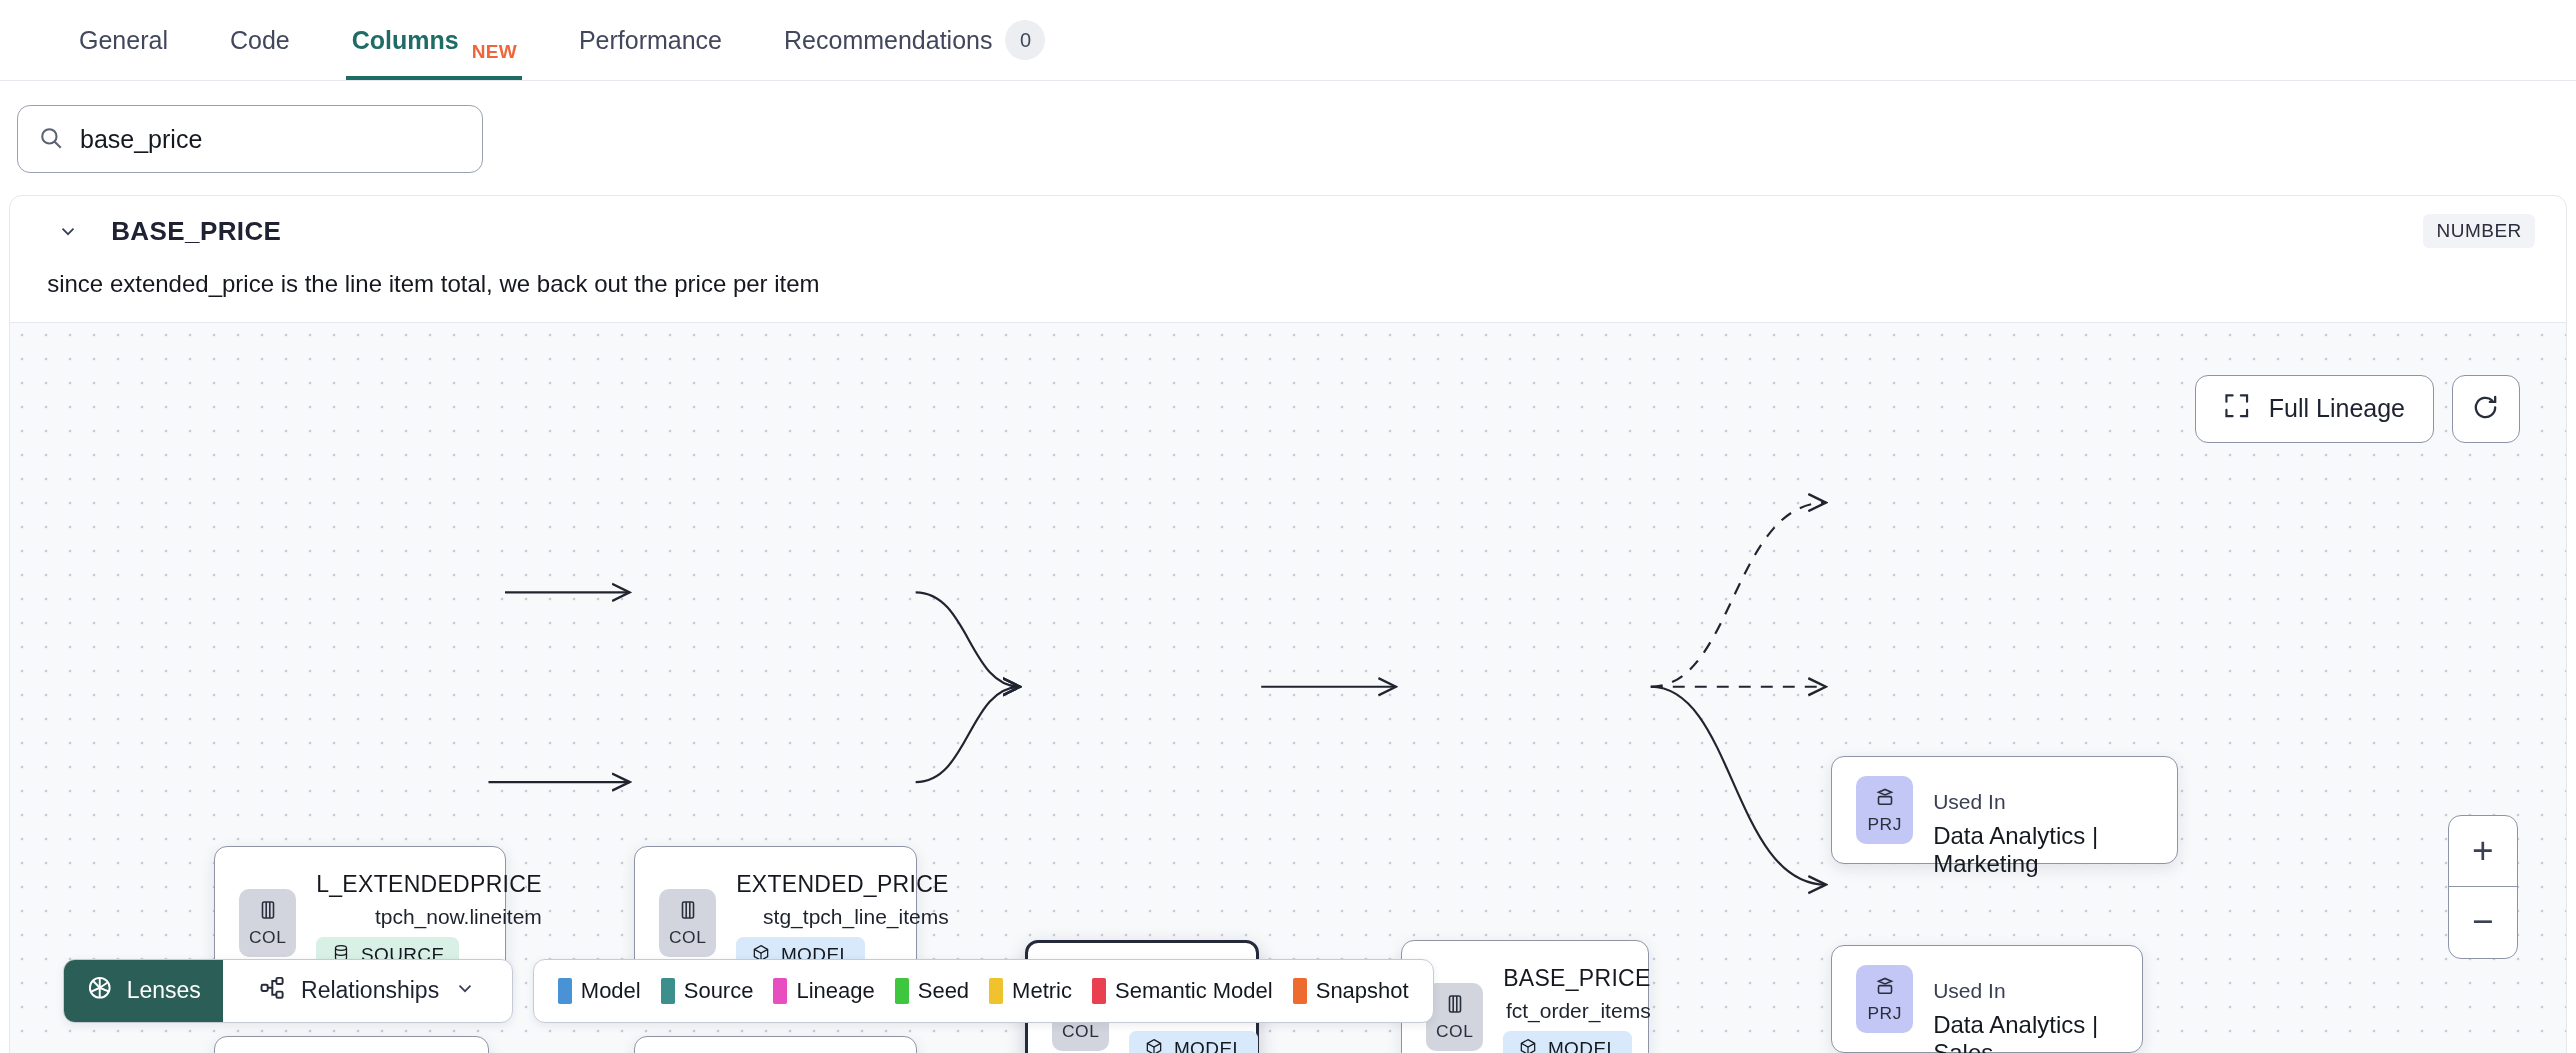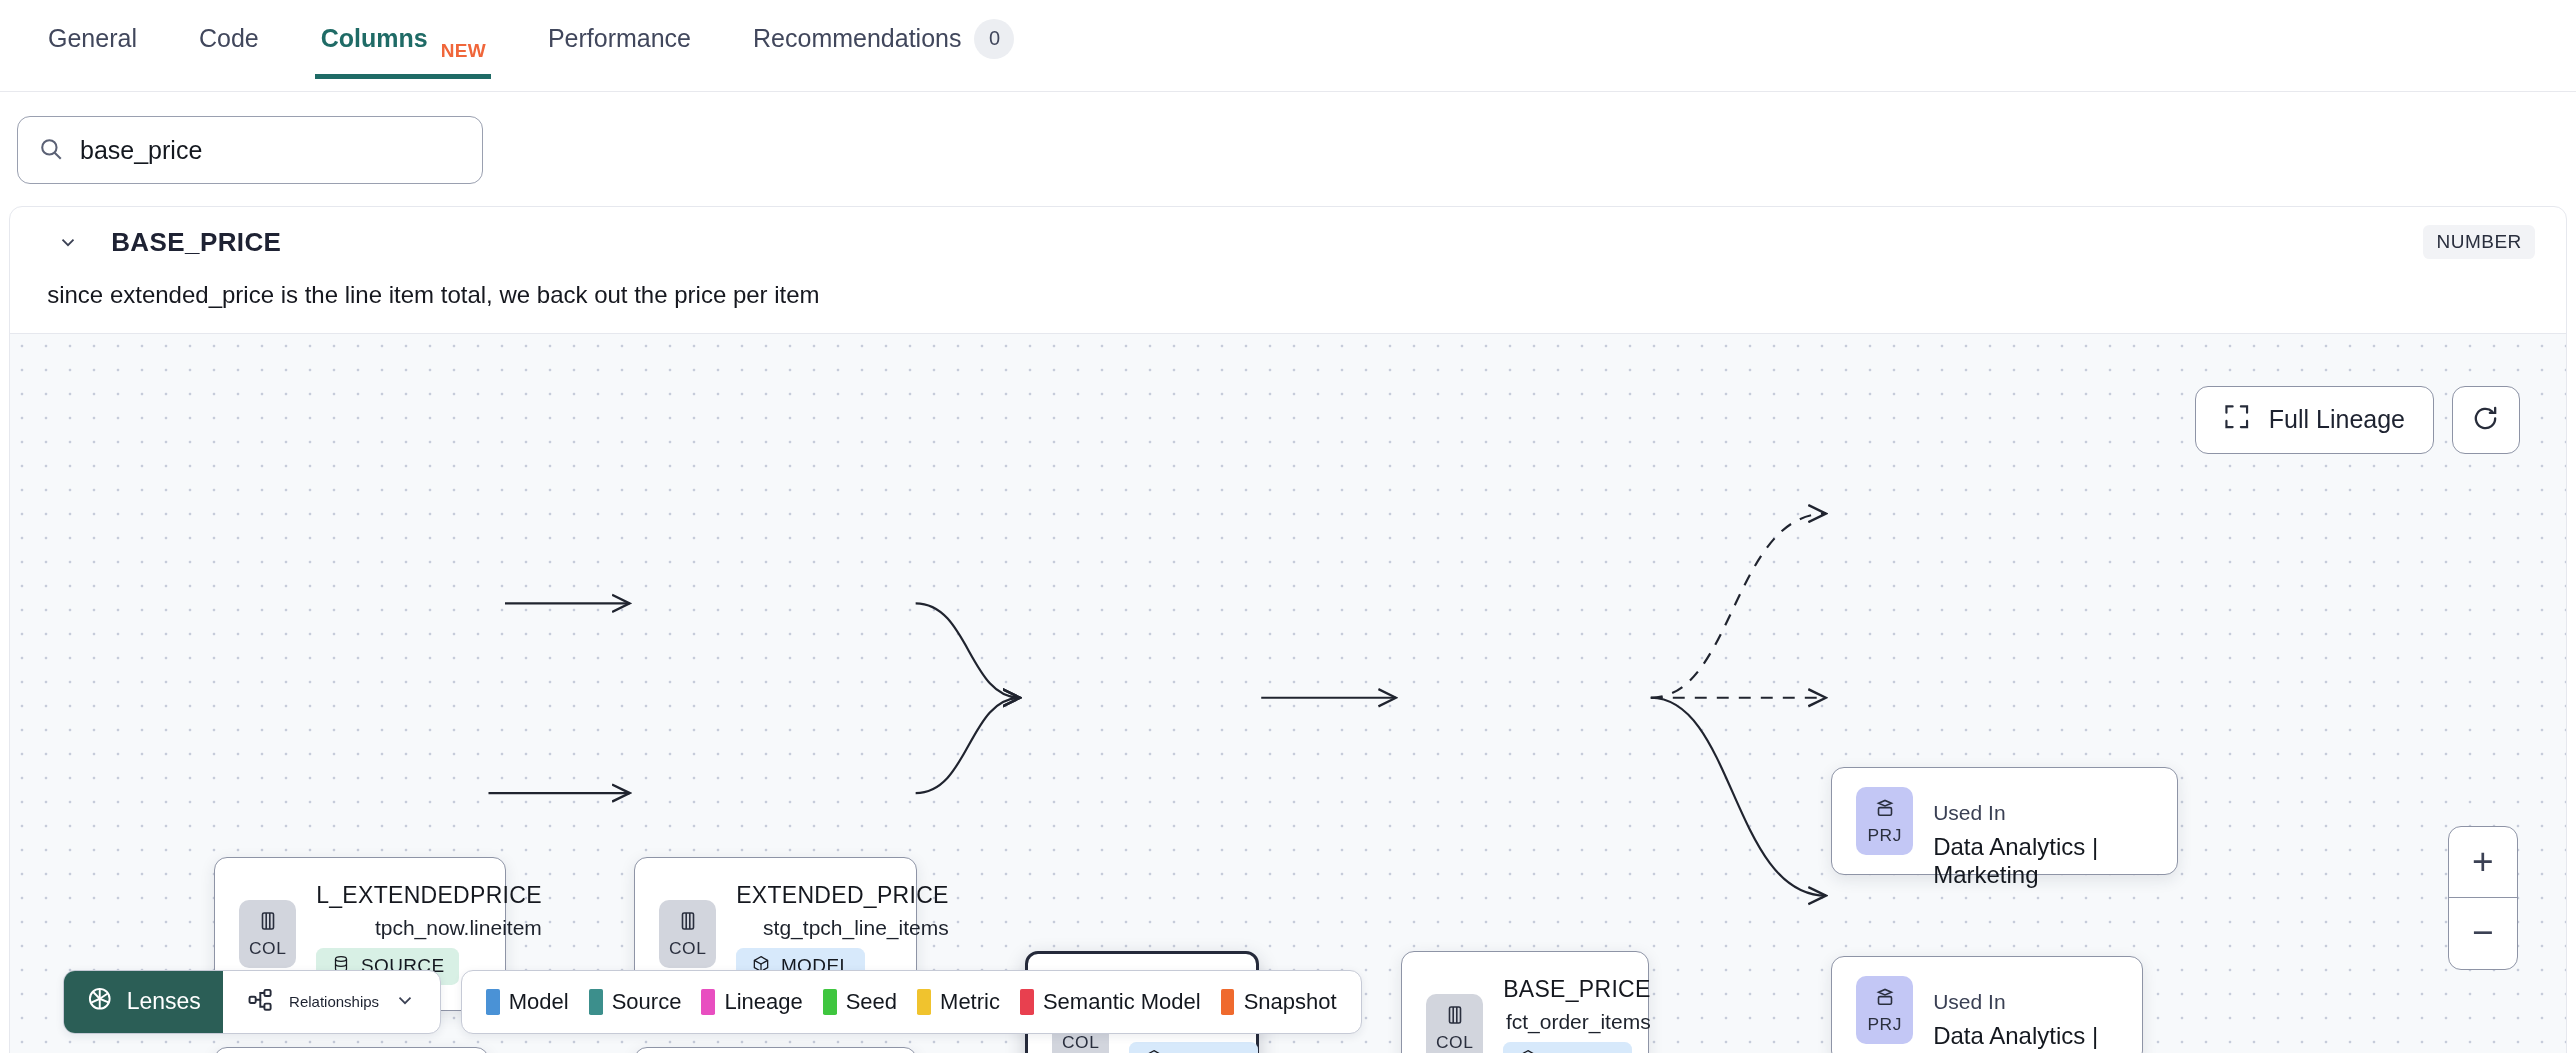--- a/index.html
+++ b/index.html
@@ -7,24 +7,24 @@
     width: 2576px; height: 1053px;
     background: #ffffff;
     font-family: "Liberation Sans", sans-serif;
     color: #1e2233;
     overflow: hidden;
   }
 
   
   .tabbar {
     position: relative;
-    height: 92px;
+    height: 81px;
     display: flex;
-    align-items: flex-start;
-    padding-left: 48px;
+    align-items: center;
+    padding-left: 79px;
     border-bottom: 1.8px solid #e8e9ee;
   }
   .tab {
     position: relative;
     height: 77px;
     display: flex;
     align-items: center;
     gap: 13px;
     margin-right: 62px;
     font-size: 25px;
@@ -222,22 +222,22 @@
   .seg-lenses {
     background: #2b5e56;
     color: #fff;
     display: flex; align-items: center; gap: 13px;
     padding: 0 22px;
     font-size: 23px;
     cursor: pointer;
   }
   .seg-rel {
     display: flex; align-items: center; gap: 14.7px;
-    padding: 0 24px;
-    font-size: 15px; color: #1d2230;
+    padding: 0 36px;
+    font-size: 23px; color: #1d2230;
     cursor: pointer;
   }
   .legend {
     height: 64px;
     display: flex; align-items: center; gap: 20px;
     padding: 0 24px;
     background: #fff;
     border: 1.8px solid #c6cad6;
     border-radius: 12px;
     box-shadow: 0 2.8px 8.3px rgba(30,35,60,.08);

